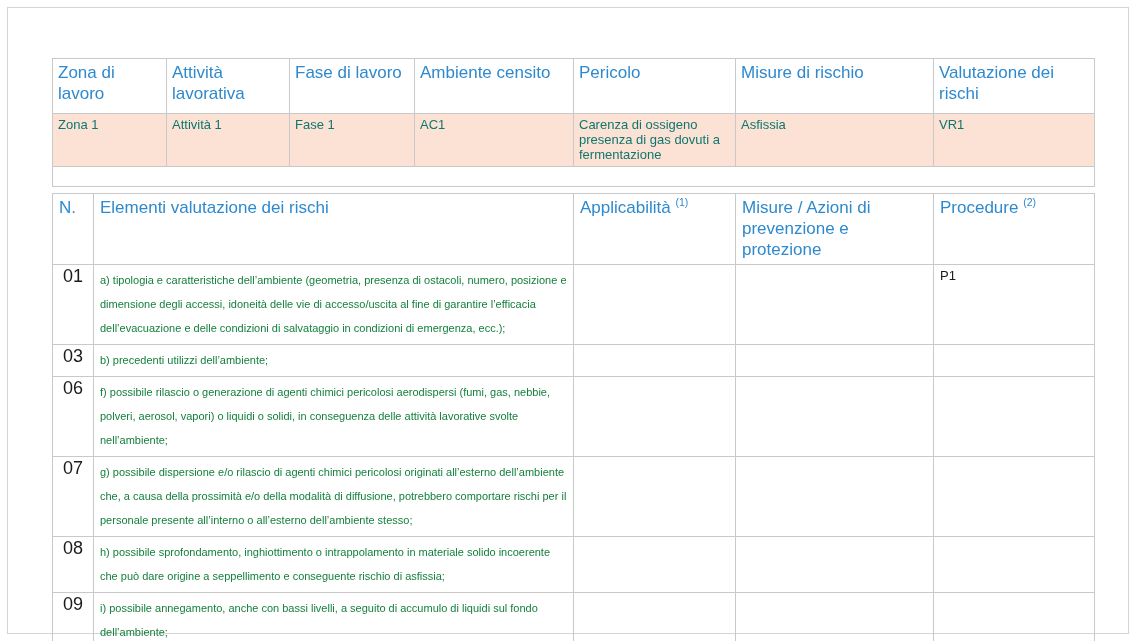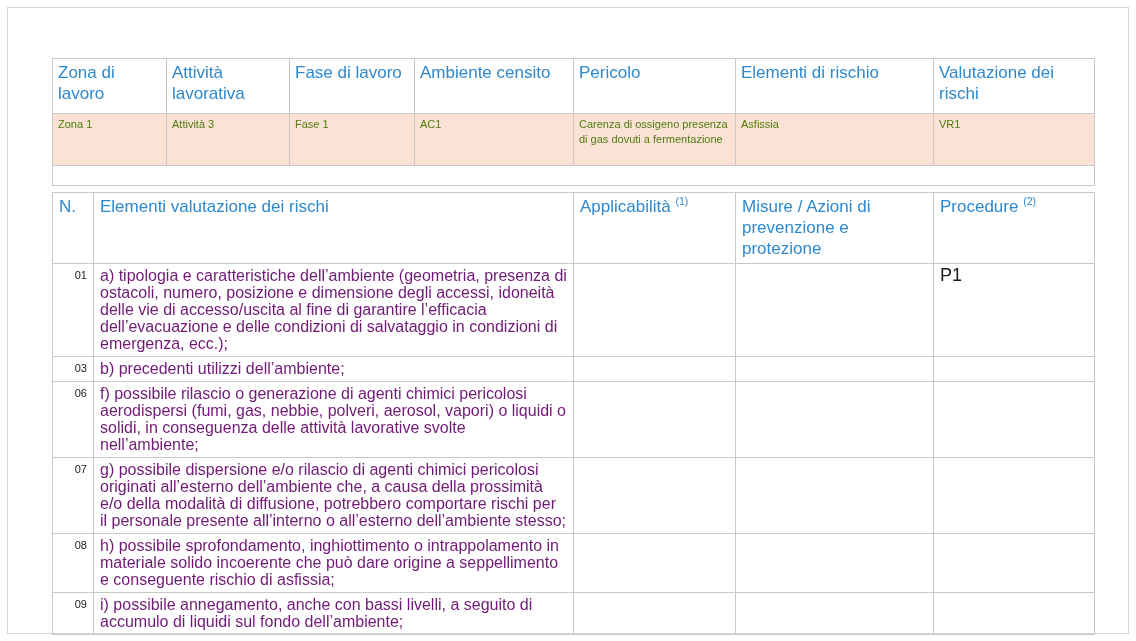--- a/index.html
+++ b/index.html
@@ -57,22 +57,22 @@
     color: #2E89CE;
     font-size: 17px;
     line-height: 21px;
     font-weight: normal;
     text-align: left;
     background: #ffffff;
     height: 55px;
   }
   .val-cell {
     background: #FBE2D5;
-    color: #4d7c0f;
-    font-size: 11px;
+    color: #0f766e;
+    font-size: 13px;
     line-height: 15px;
     height: 52px;
   }
 
   
   .spacer-table {
     border-collapse: collapse;
     table-layout: fixed;
     width: 1042px;
     margin-top: 0;
@@ -106,34 +106,34 @@
     text-align: left;
     background: #ffffff;
     height: 65px;
   }
   .d-hdr .sup {
     font-size: 10.5px;
     vertical-align: super;
     line-height: 0;
   }
   .num-cell {
-    font-size: 11px;
+    font-size: 18px;
     line-height: 16.5px;
     color: #1a1a1a;
-    text-align: right;
+    text-align: center;
     padding-left: 9px;
     margin-top: 36px;
   }
   .text-cell {
-    font-size: 16px;
-    line-height: 17px;
-    color: #701a75;
+    font-size: 11px;
+    line-height: 24px;
+    color: #15803d;
   }
   .blank-cell {
-    font-size: 18px;
+    font-size: 13px;
     line-height: 16.5px;
     color: #1a1a1a;
   }
 </style>
 </head>
 <body>
 
 <div id="page">
   <div id="page-frame">
 
@@ -149,28 +149,28 @@
           <col style="width:198px">
           <col style="width:161px">
         </colgroup>
         <thead>
           <tr>
             <th class="hdr-cell">Zona di lavoro</th>
             <th class="hdr-cell">Attività lavorativa</th>
             <th class="hdr-cell">Fase di lavoro</th>
             <th class="hdr-cell">Ambiente censito</th>
             <th class="hdr-cell">Pericolo</th>
-            <th class="hdr-cell">Elementi di rischio</th>
+            <th class="hdr-cell">Misure di rischio</th>
             <th class="hdr-cell">Valutazione dei rischi</th>
           </tr>
         </thead>
         <tbody>
           <tr>
             <td class="val-cell">Zona 1</td>
-            <td class="val-cell">Attività 3</td>
+            <td class="val-cell">Attività 1</td>
             <td class="val-cell">Fase 1</td>
             <td class="val-cell">AC1</td>
             <td class="val-cell">Carenza di ossigeno presenza di gas dovuti a fermentazione</td>
             <td class="val-cell">Asfissia</td>
             <td class="val-cell">VR1</td>
           </tr>
         </tbody>
       </table>
 
       <table class="spacer-table">

